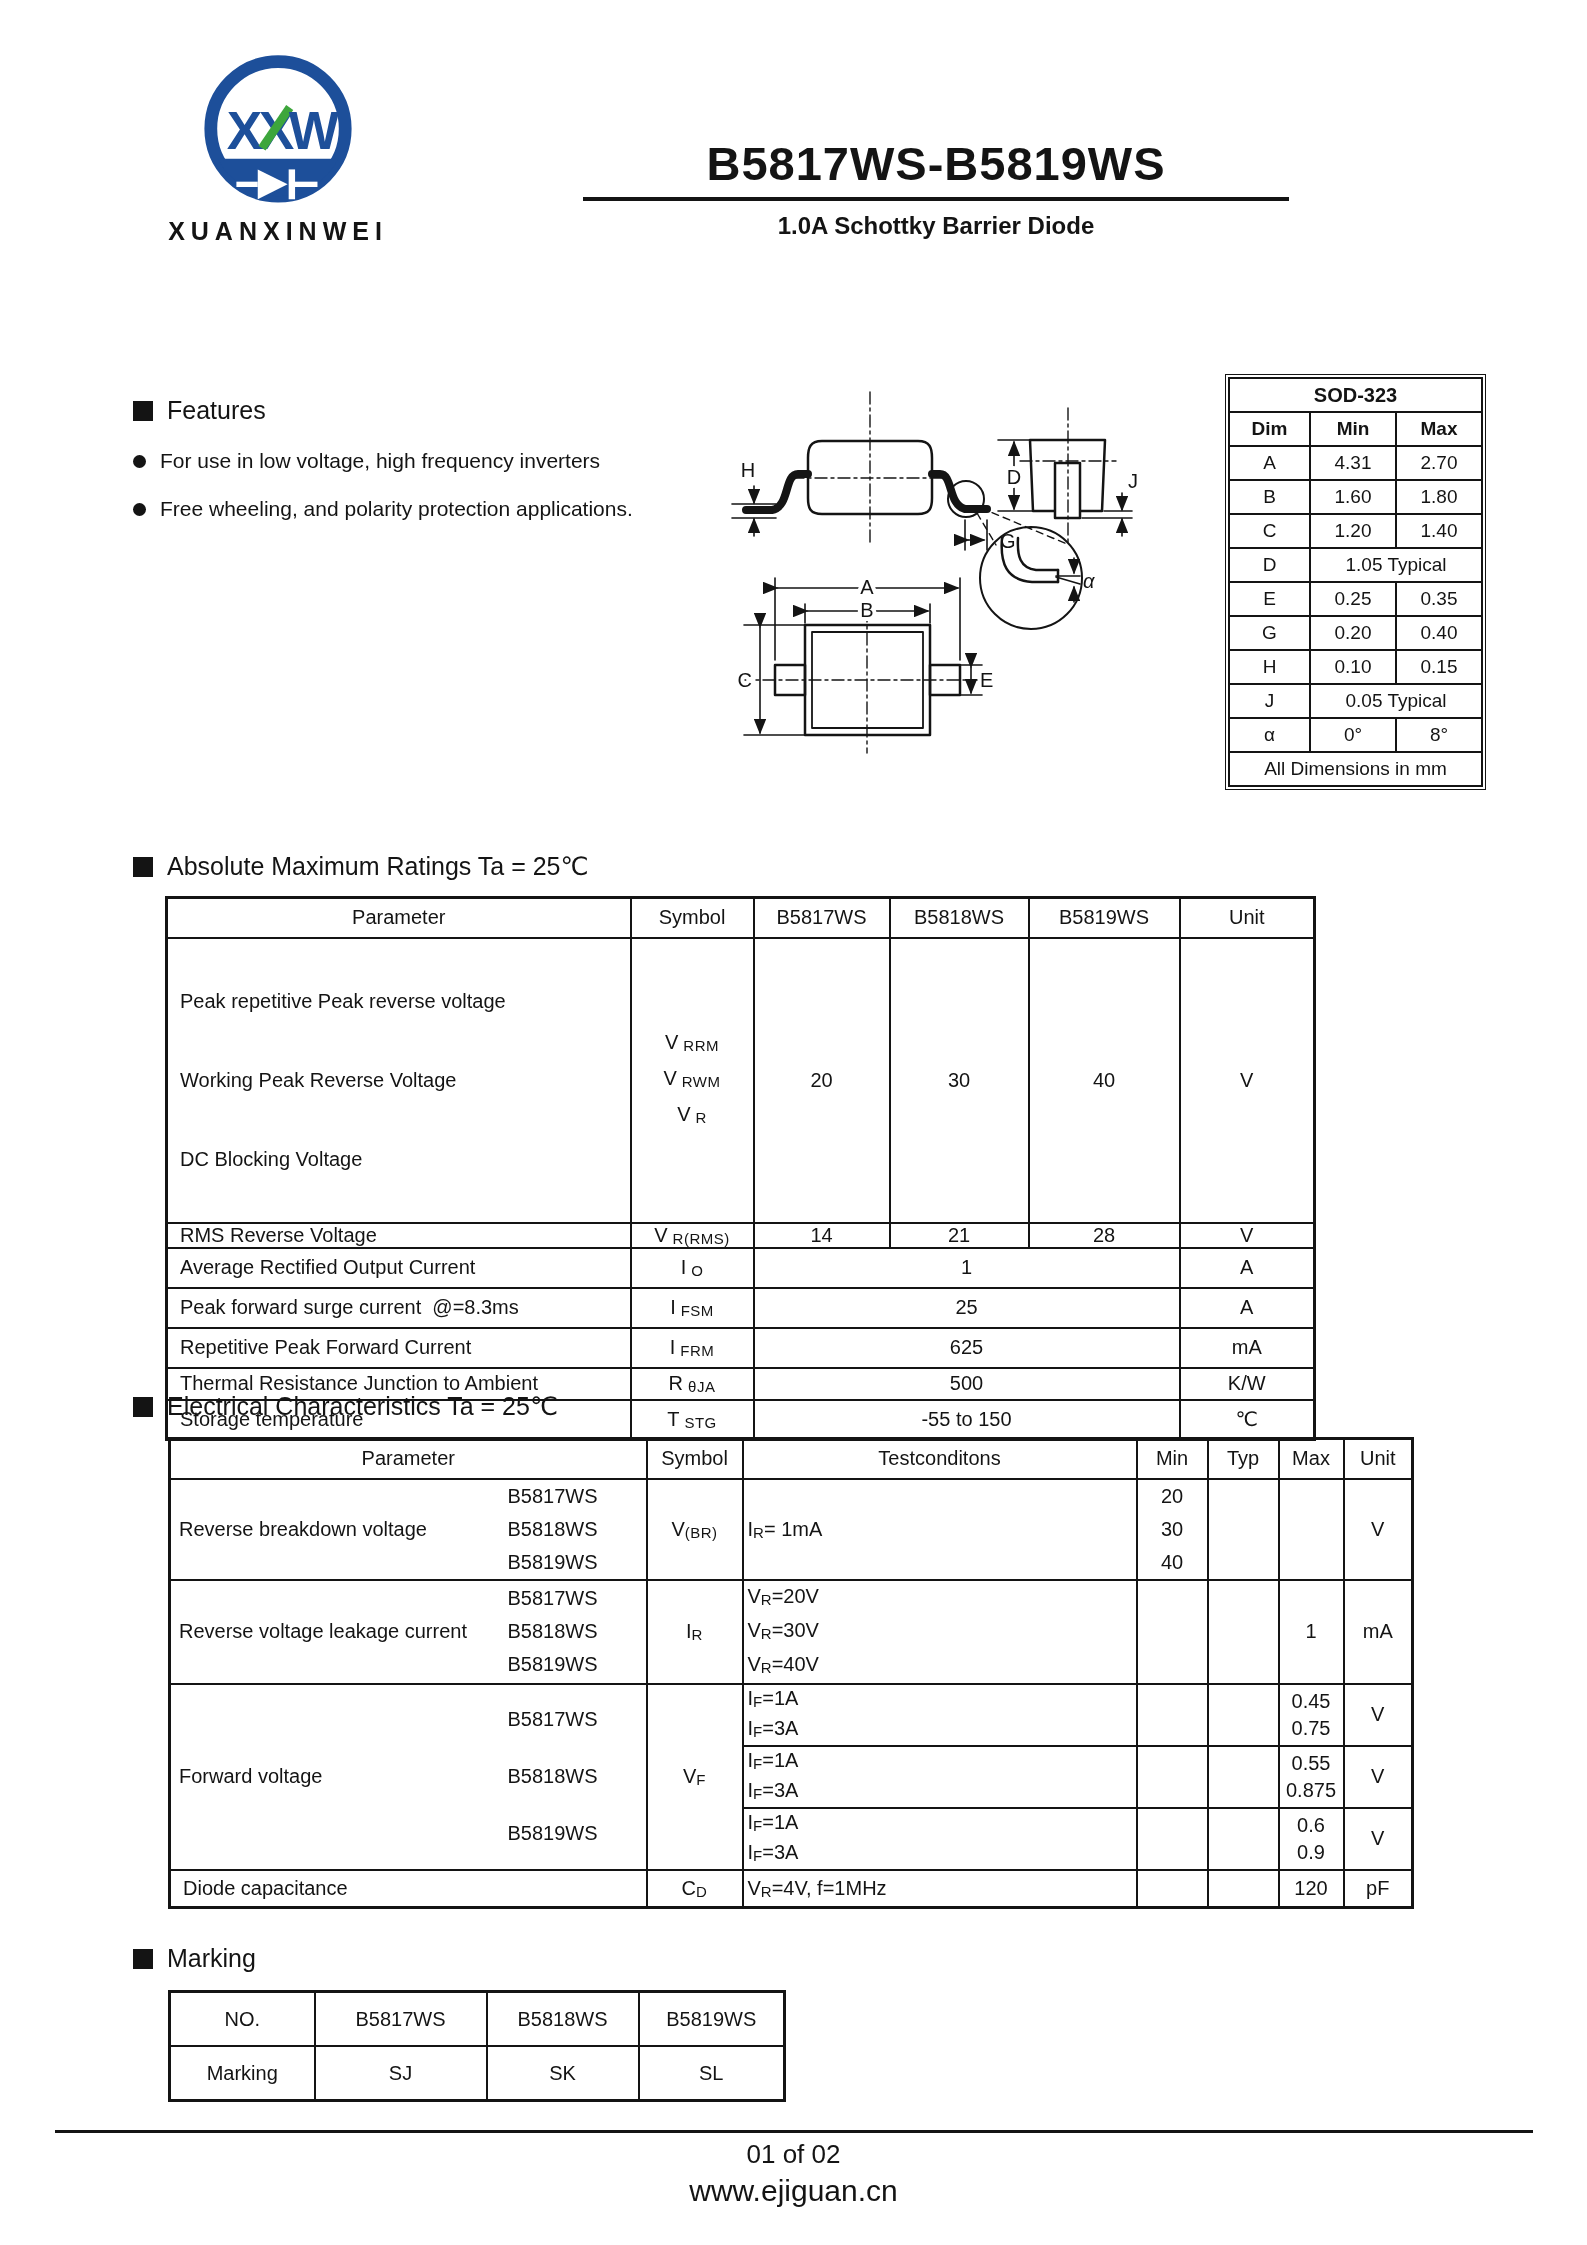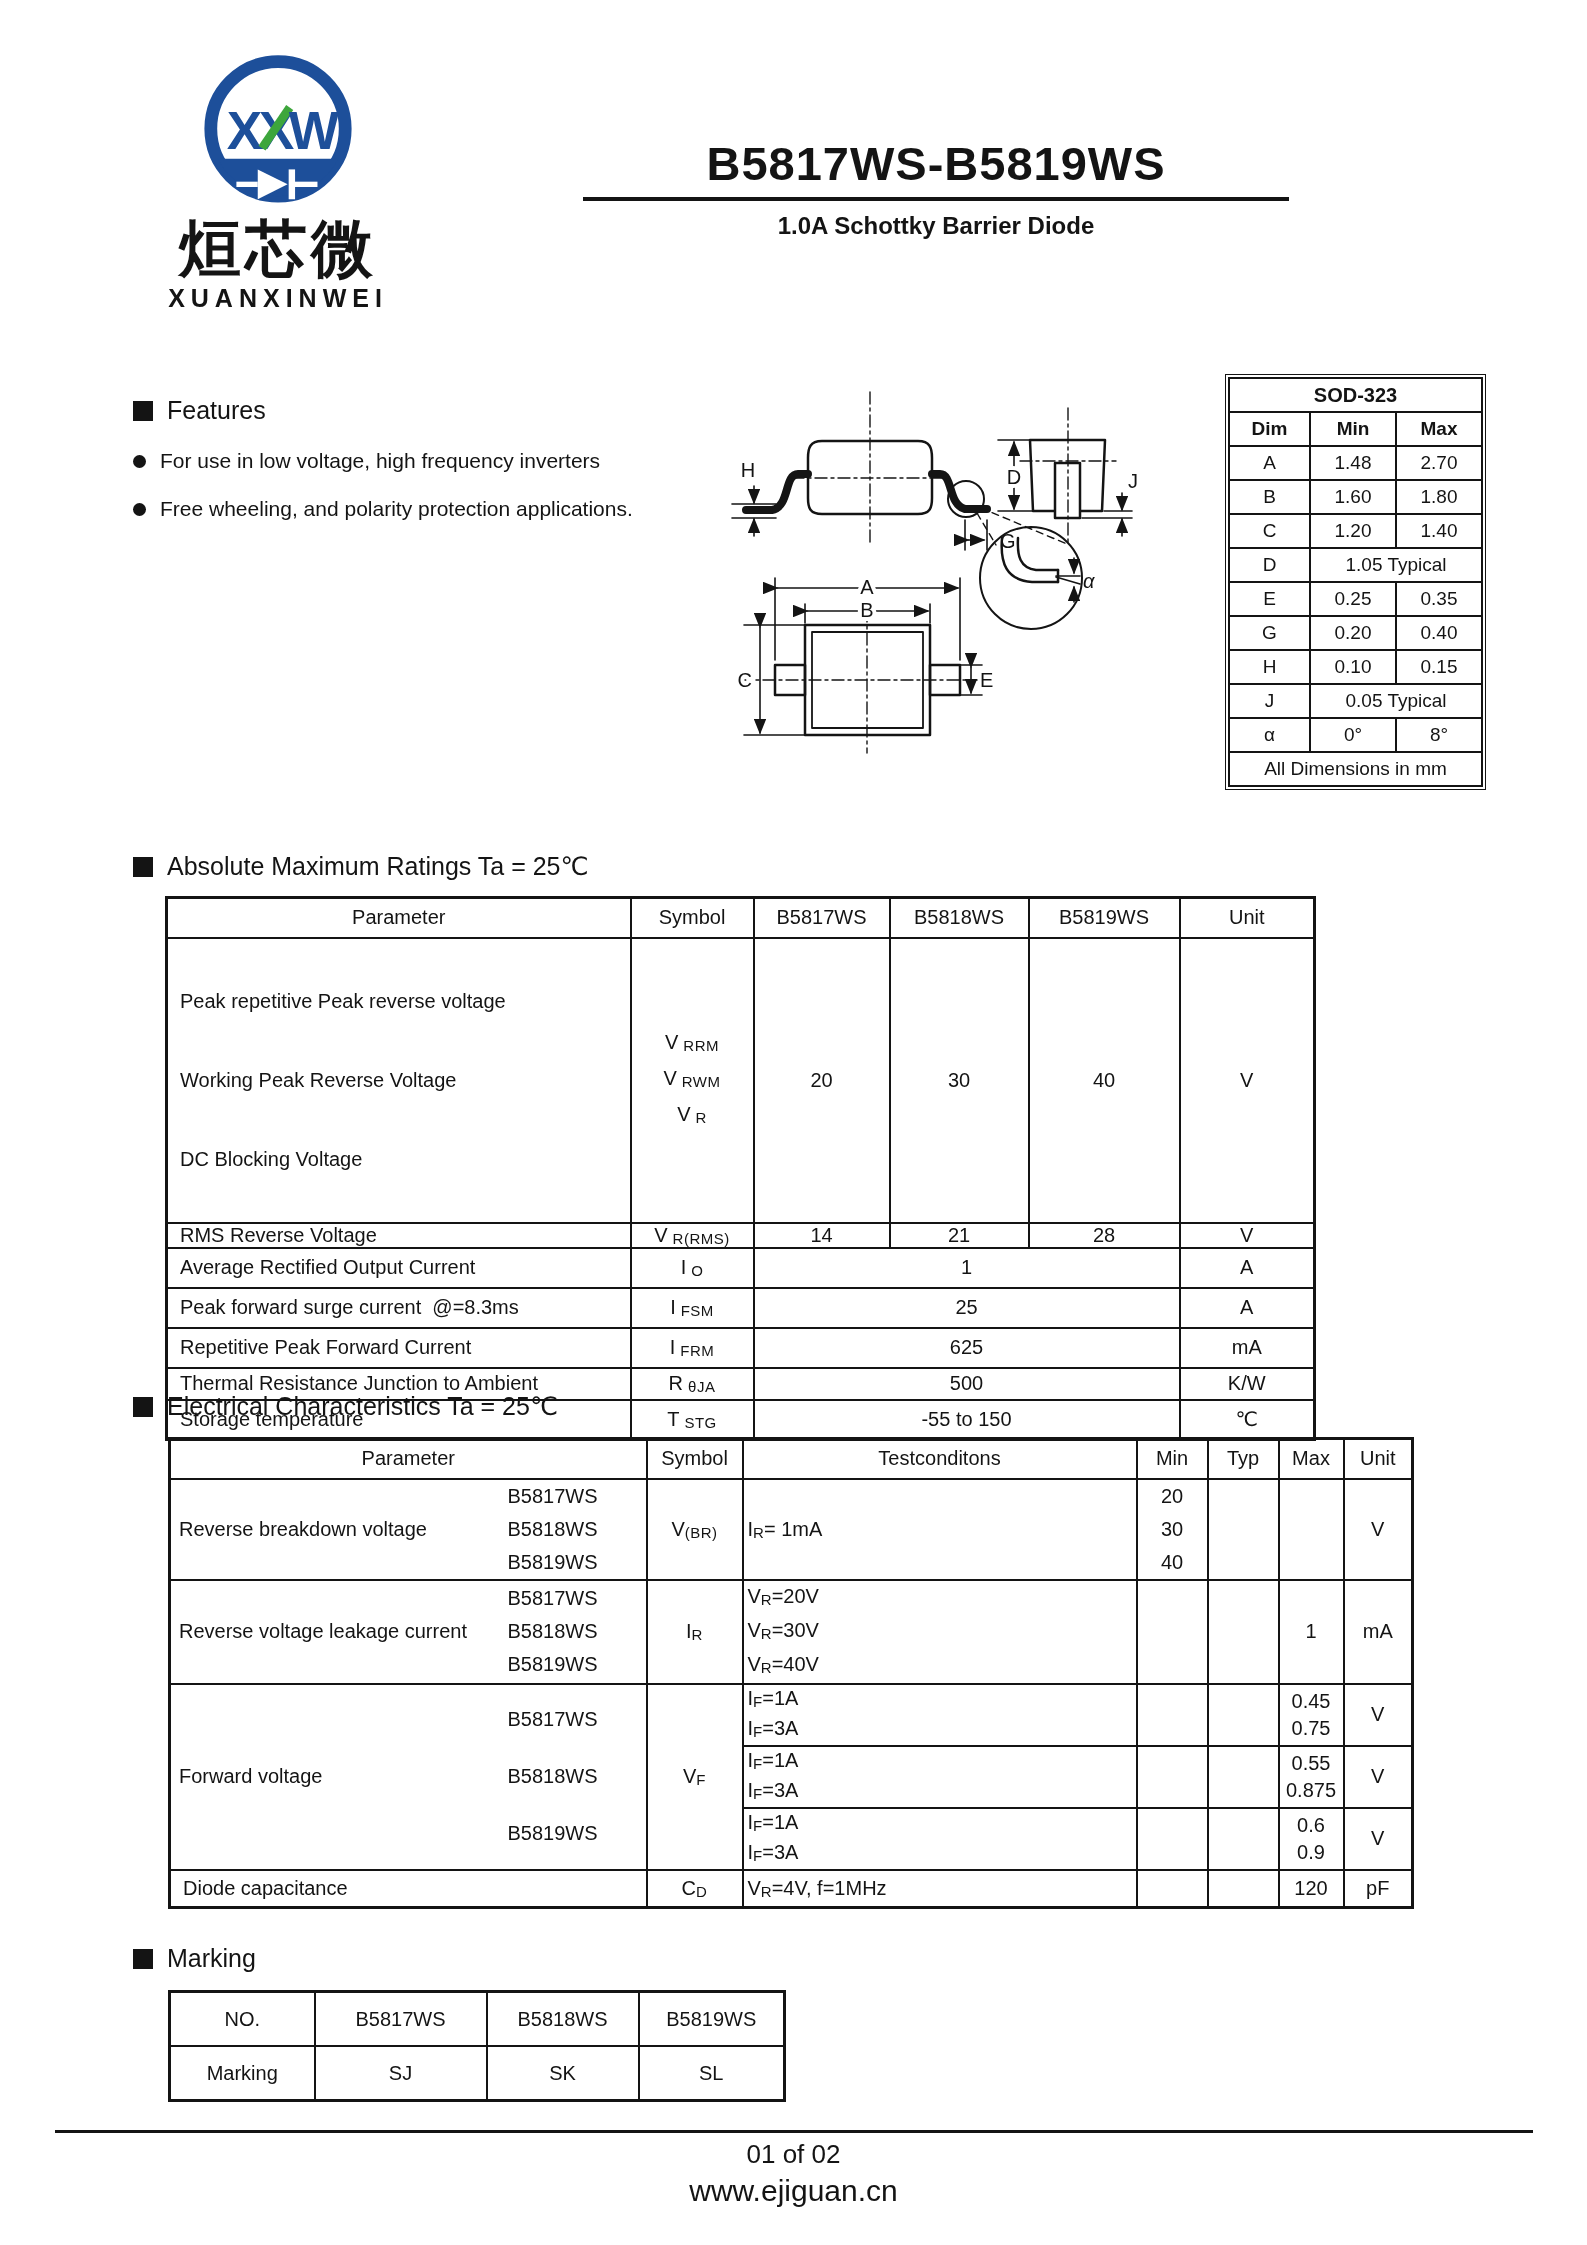--- a/index.html
+++ b/index.html
@@ -73,21 +73,20 @@
     <text x="57" y="91" font-size="50" font-weight="bold" fill="#1d4f9a">X</text>
     <line x1="86" y1="52" x2="60" y2="90" stroke="#3da63c" stroke-width="8"></line>
     <text x="85" y="91" font-size="50" font-weight="bold" fill="#1d4f9a">W</text>
     <g>
       <line x1="36" y1="124" x2="56" y2="124" stroke="#fff" stroke-width="5"></line>
       <polygon points="56,110 56,138 84,124" fill="#fff"></polygon>
       <line x1="88" y1="110" x2="88" y2="138" stroke="#fff" stroke-width="6"></line>
       <line x1="88" y1="124" x2="112" y2="124" stroke="#fff" stroke-width="5"></line>
     </g>
   </svg>
-  <div class="logo-cn">烜芯微</div>
   <div class="logo-en">XUANXINWEI</div>
 </div>
 
 <div class="abs titleblock">
   <div class="doc-title">B5817WS-B5819WS</div>
   <div class="title-rule"></div>
   <div class="doc-subtitle">1.0A Schottky Barrier Diode</div>
 </div>
 
 <div class="abs features">
@@ -221,21 +220,21 @@
       <tr>
         <td colspan="3" class="tt">SOD-323</td>
       </tr>
   <tr>
     <td class="hh">Dim</td>
     <td class="hh">Min</td>
     <td class="hh">Max</td>
   </tr>
   <tr>
         <td>A</td>
-        <td>1.48</td>
+        <td>4.31</td>
         <td>2.70</td>
       </tr>
   <tr>
         <td>B</td>
         <td>1.60</td>
         <td>1.80</td>
       </tr>
   <tr>
         <td>C</td>
         <td>1.20</td>

